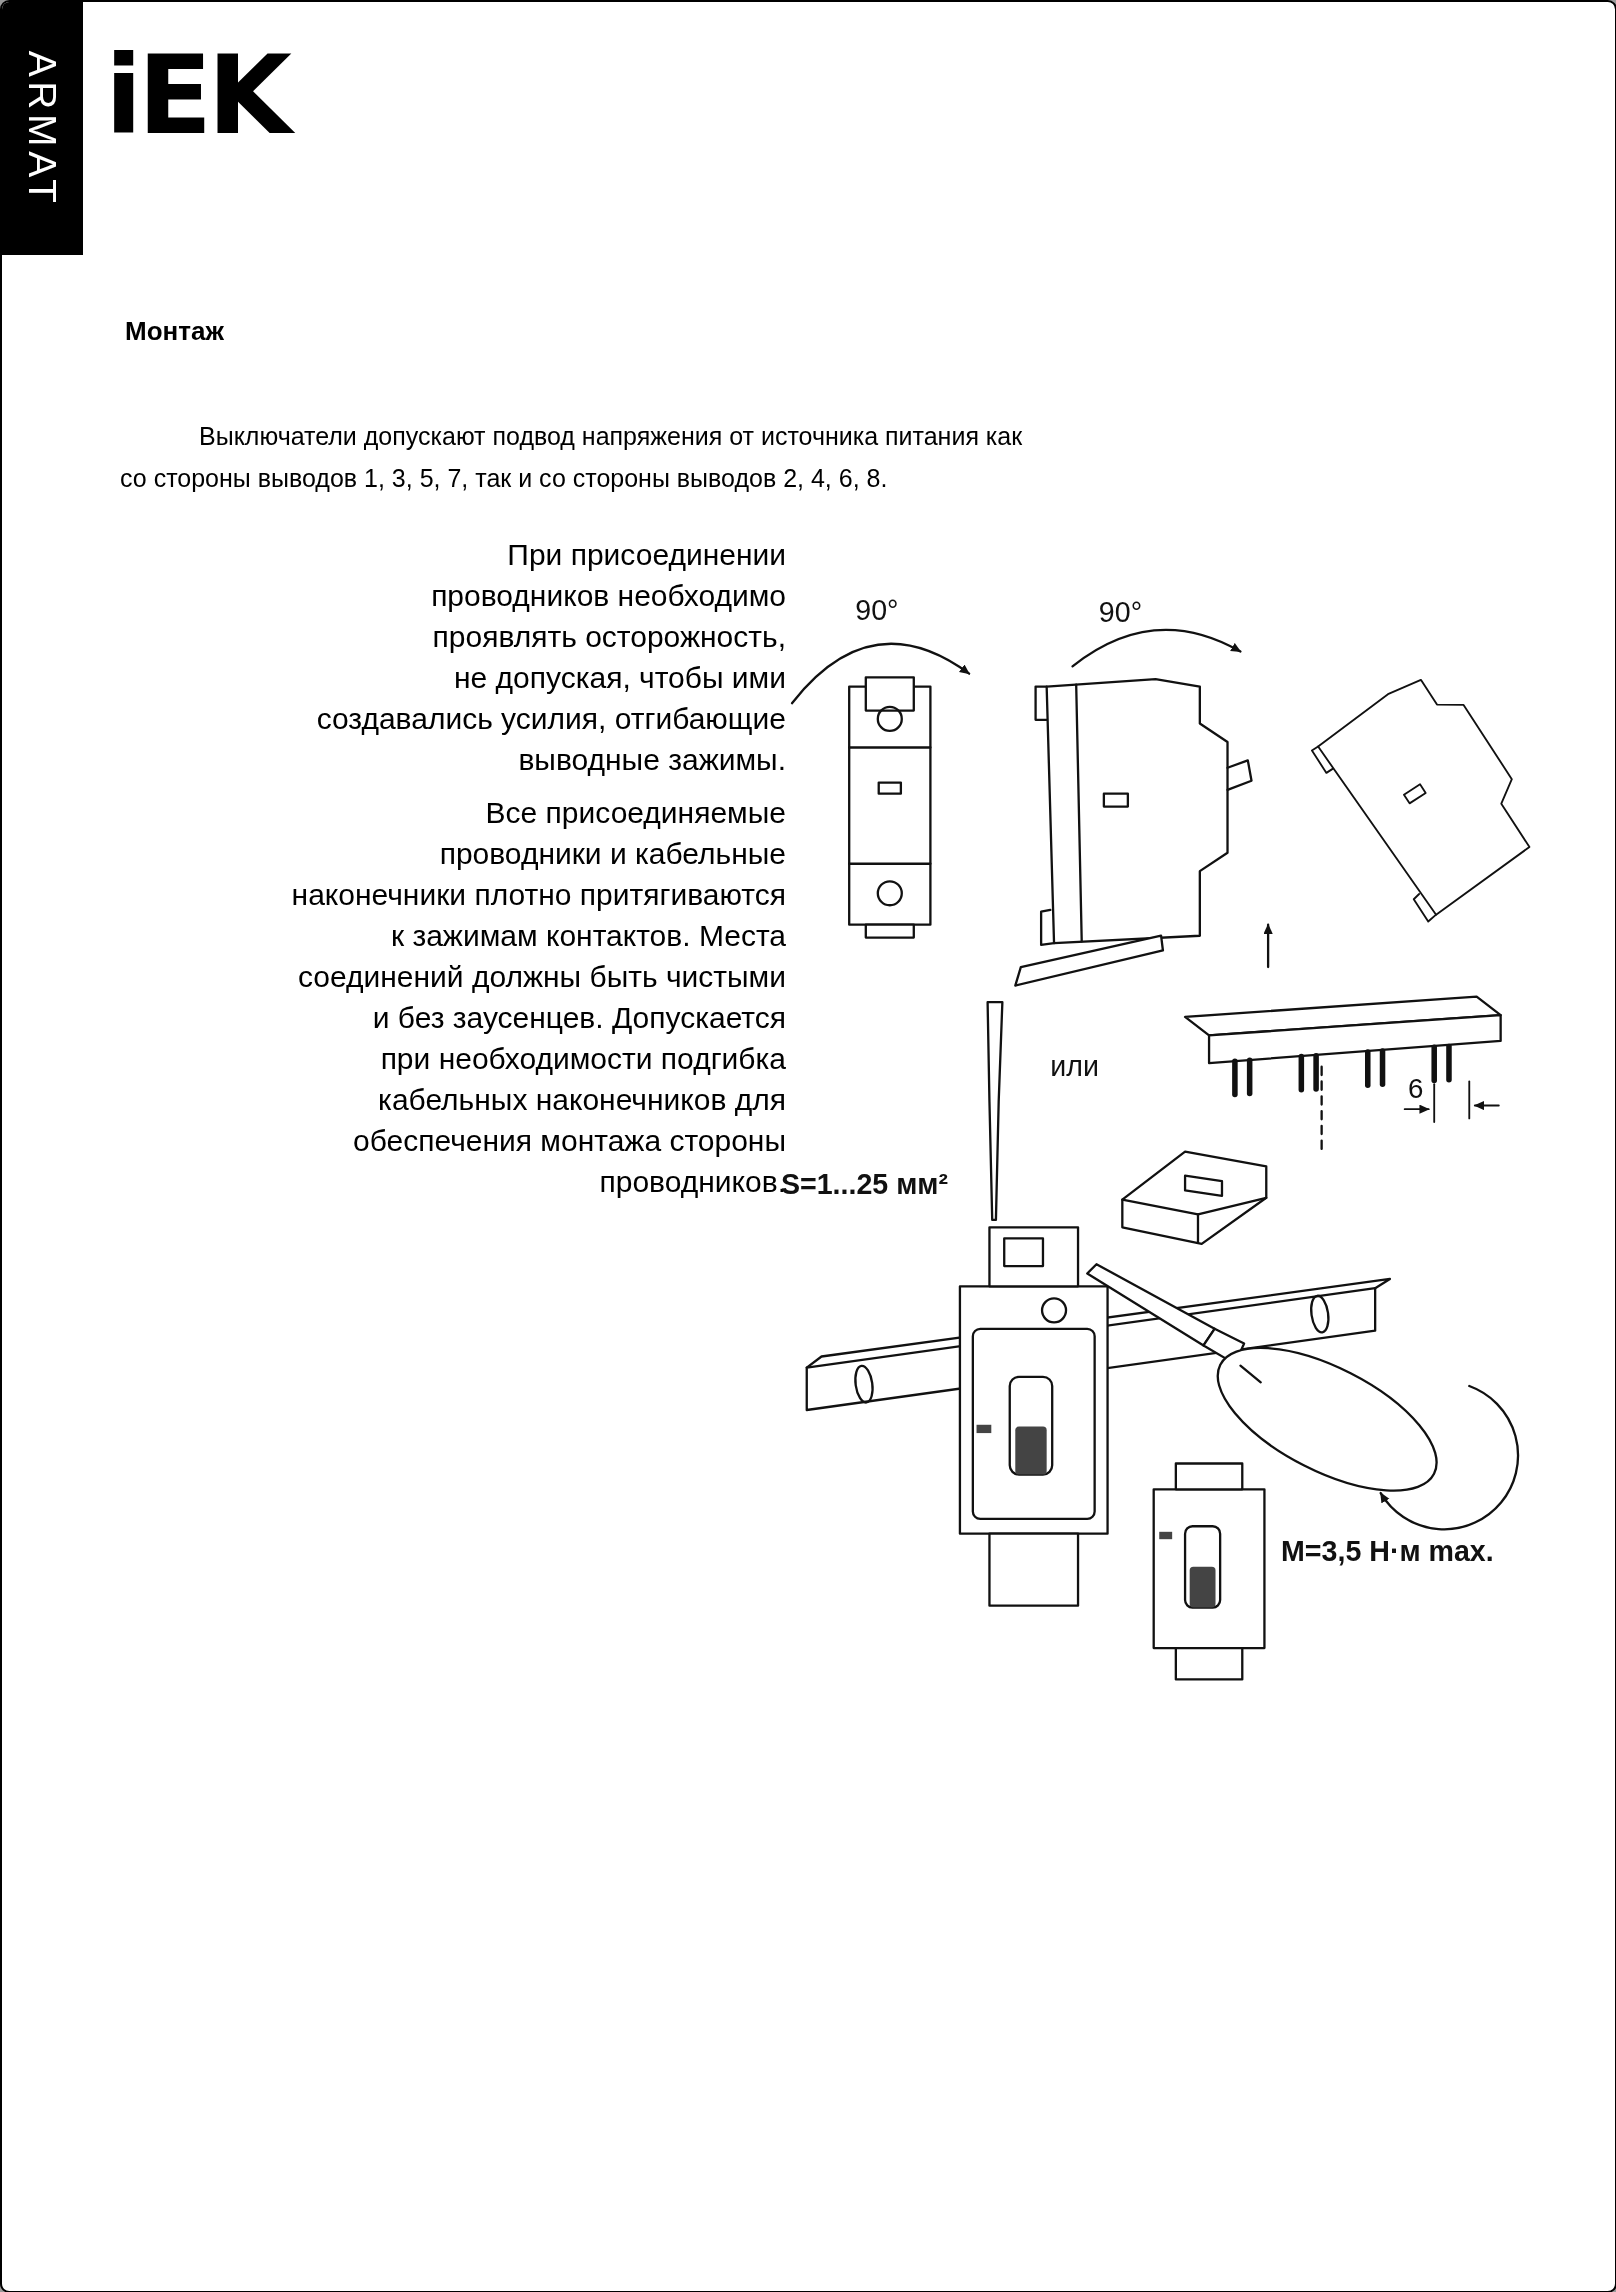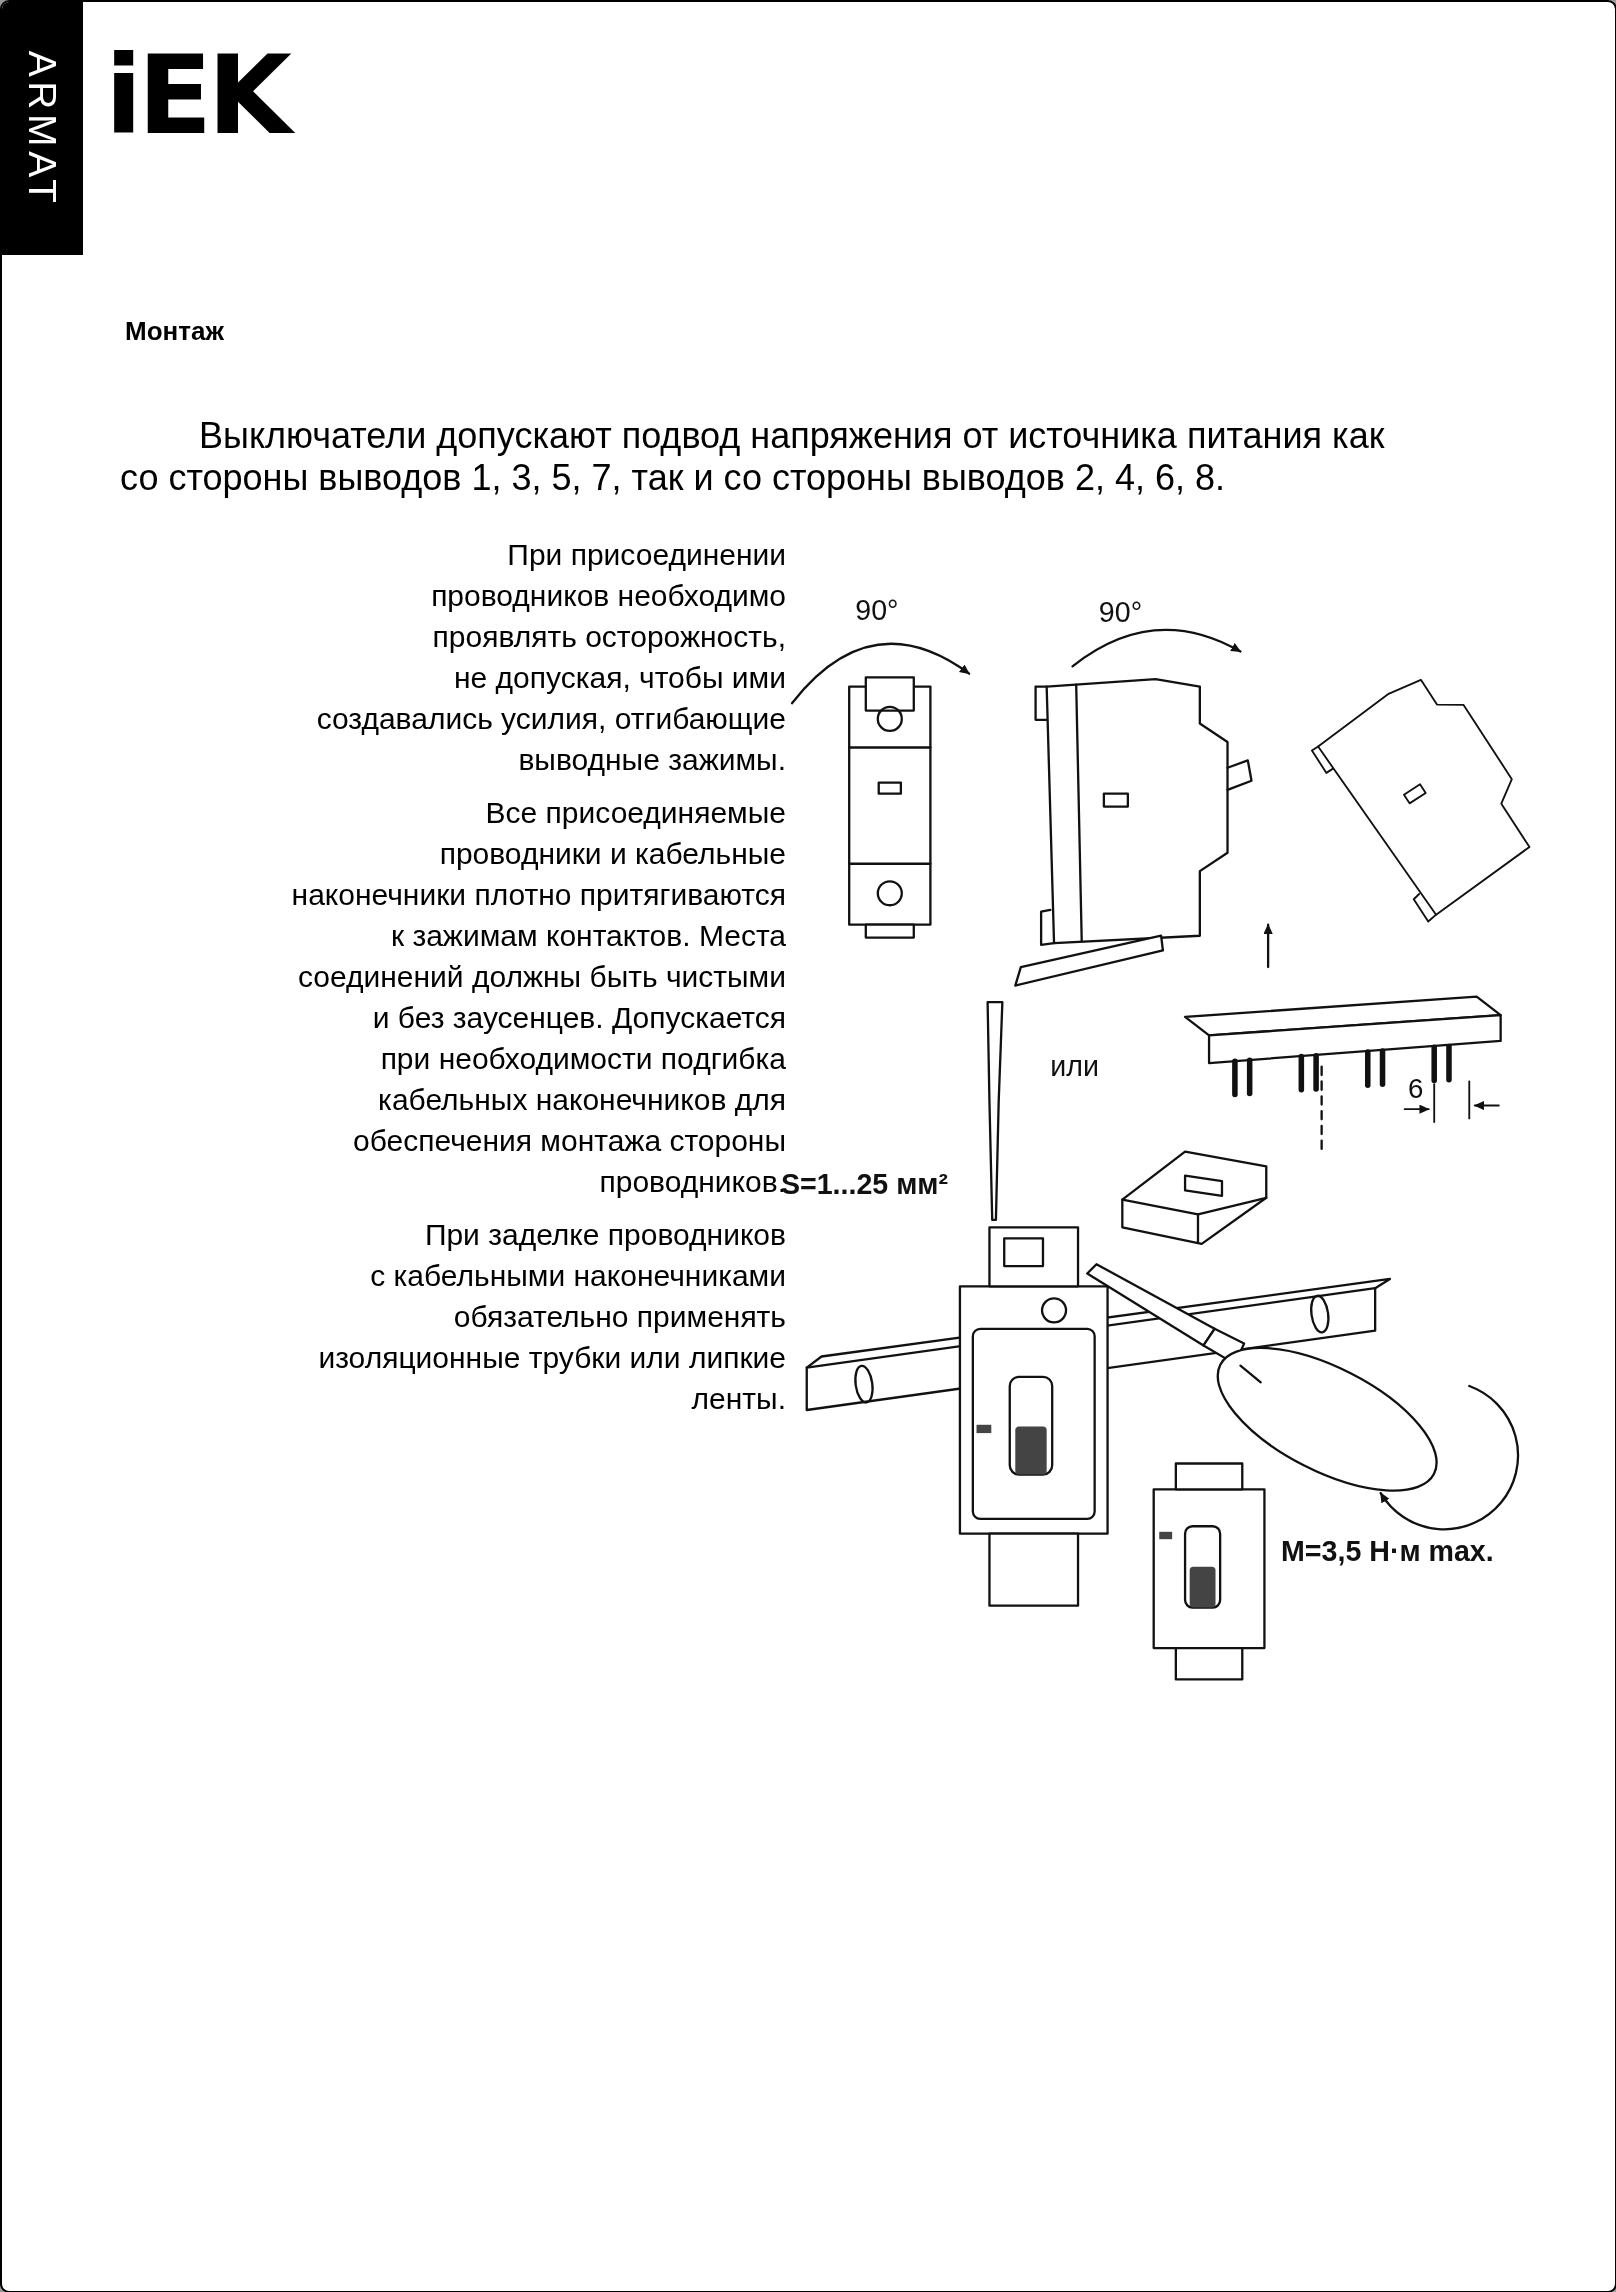--- a/index.html
+++ b/index.html
@@ -38,21 +38,21 @@
     letter-spacing: -4.6px;
   }
   .heading {
     position: absolute; left: 114px; top: 305px;
     margin: 9px;
     font-size: 26px; font-weight: 700;
   }
   .intro {
     position: absolute; left: 118px; top: 413px;
     width: 1366px; margin: 0;
-    font-size: 36px; line-height: 42px;
+    font-size: 25px; line-height: 42px;
     white-space: pre-line;
     text-indent: 79px;
   }
   .left-col {
     position: absolute; left: 114px; top: 532px;
     width: 670px;
     text-align: right;
   }
   .body-p {
     margin: 0 0 12px 0;
@@ -91,25 +91,20 @@
     <p class="body-p">Все присоединяемые
 проводники и кабельные
 наконечники плотно притягиваются
 к зажимам контактов. Места
 соединений должны быть чистыми
 и без заусенцев. Допускается
 при необходимости подгибка
 кабельных наконечников для
 обеспечения монтажа стороны
 проводников.</p>
-    <p class="body-p">При заделке проводников
-с кабельными наконечниками
-обязательно применять
-изоляционные трубки или липкие
-ленты.</p>
   </div>
 
   <div class="figure">
     <svg width="812" height="1163" viewBox="0 0 880 1260" xmlns="http://www.w3.org/2000/svg">
       <defs>
         <marker id="ah" markerWidth="16" markerHeight="14" refX="10" refY="5" orient="auto" markerUnits="userSpaceOnUse">
           <path d="M0,0 L11,5 L0,10 Z" fill="#111"></path>
         </marker>
       </defs>
 

